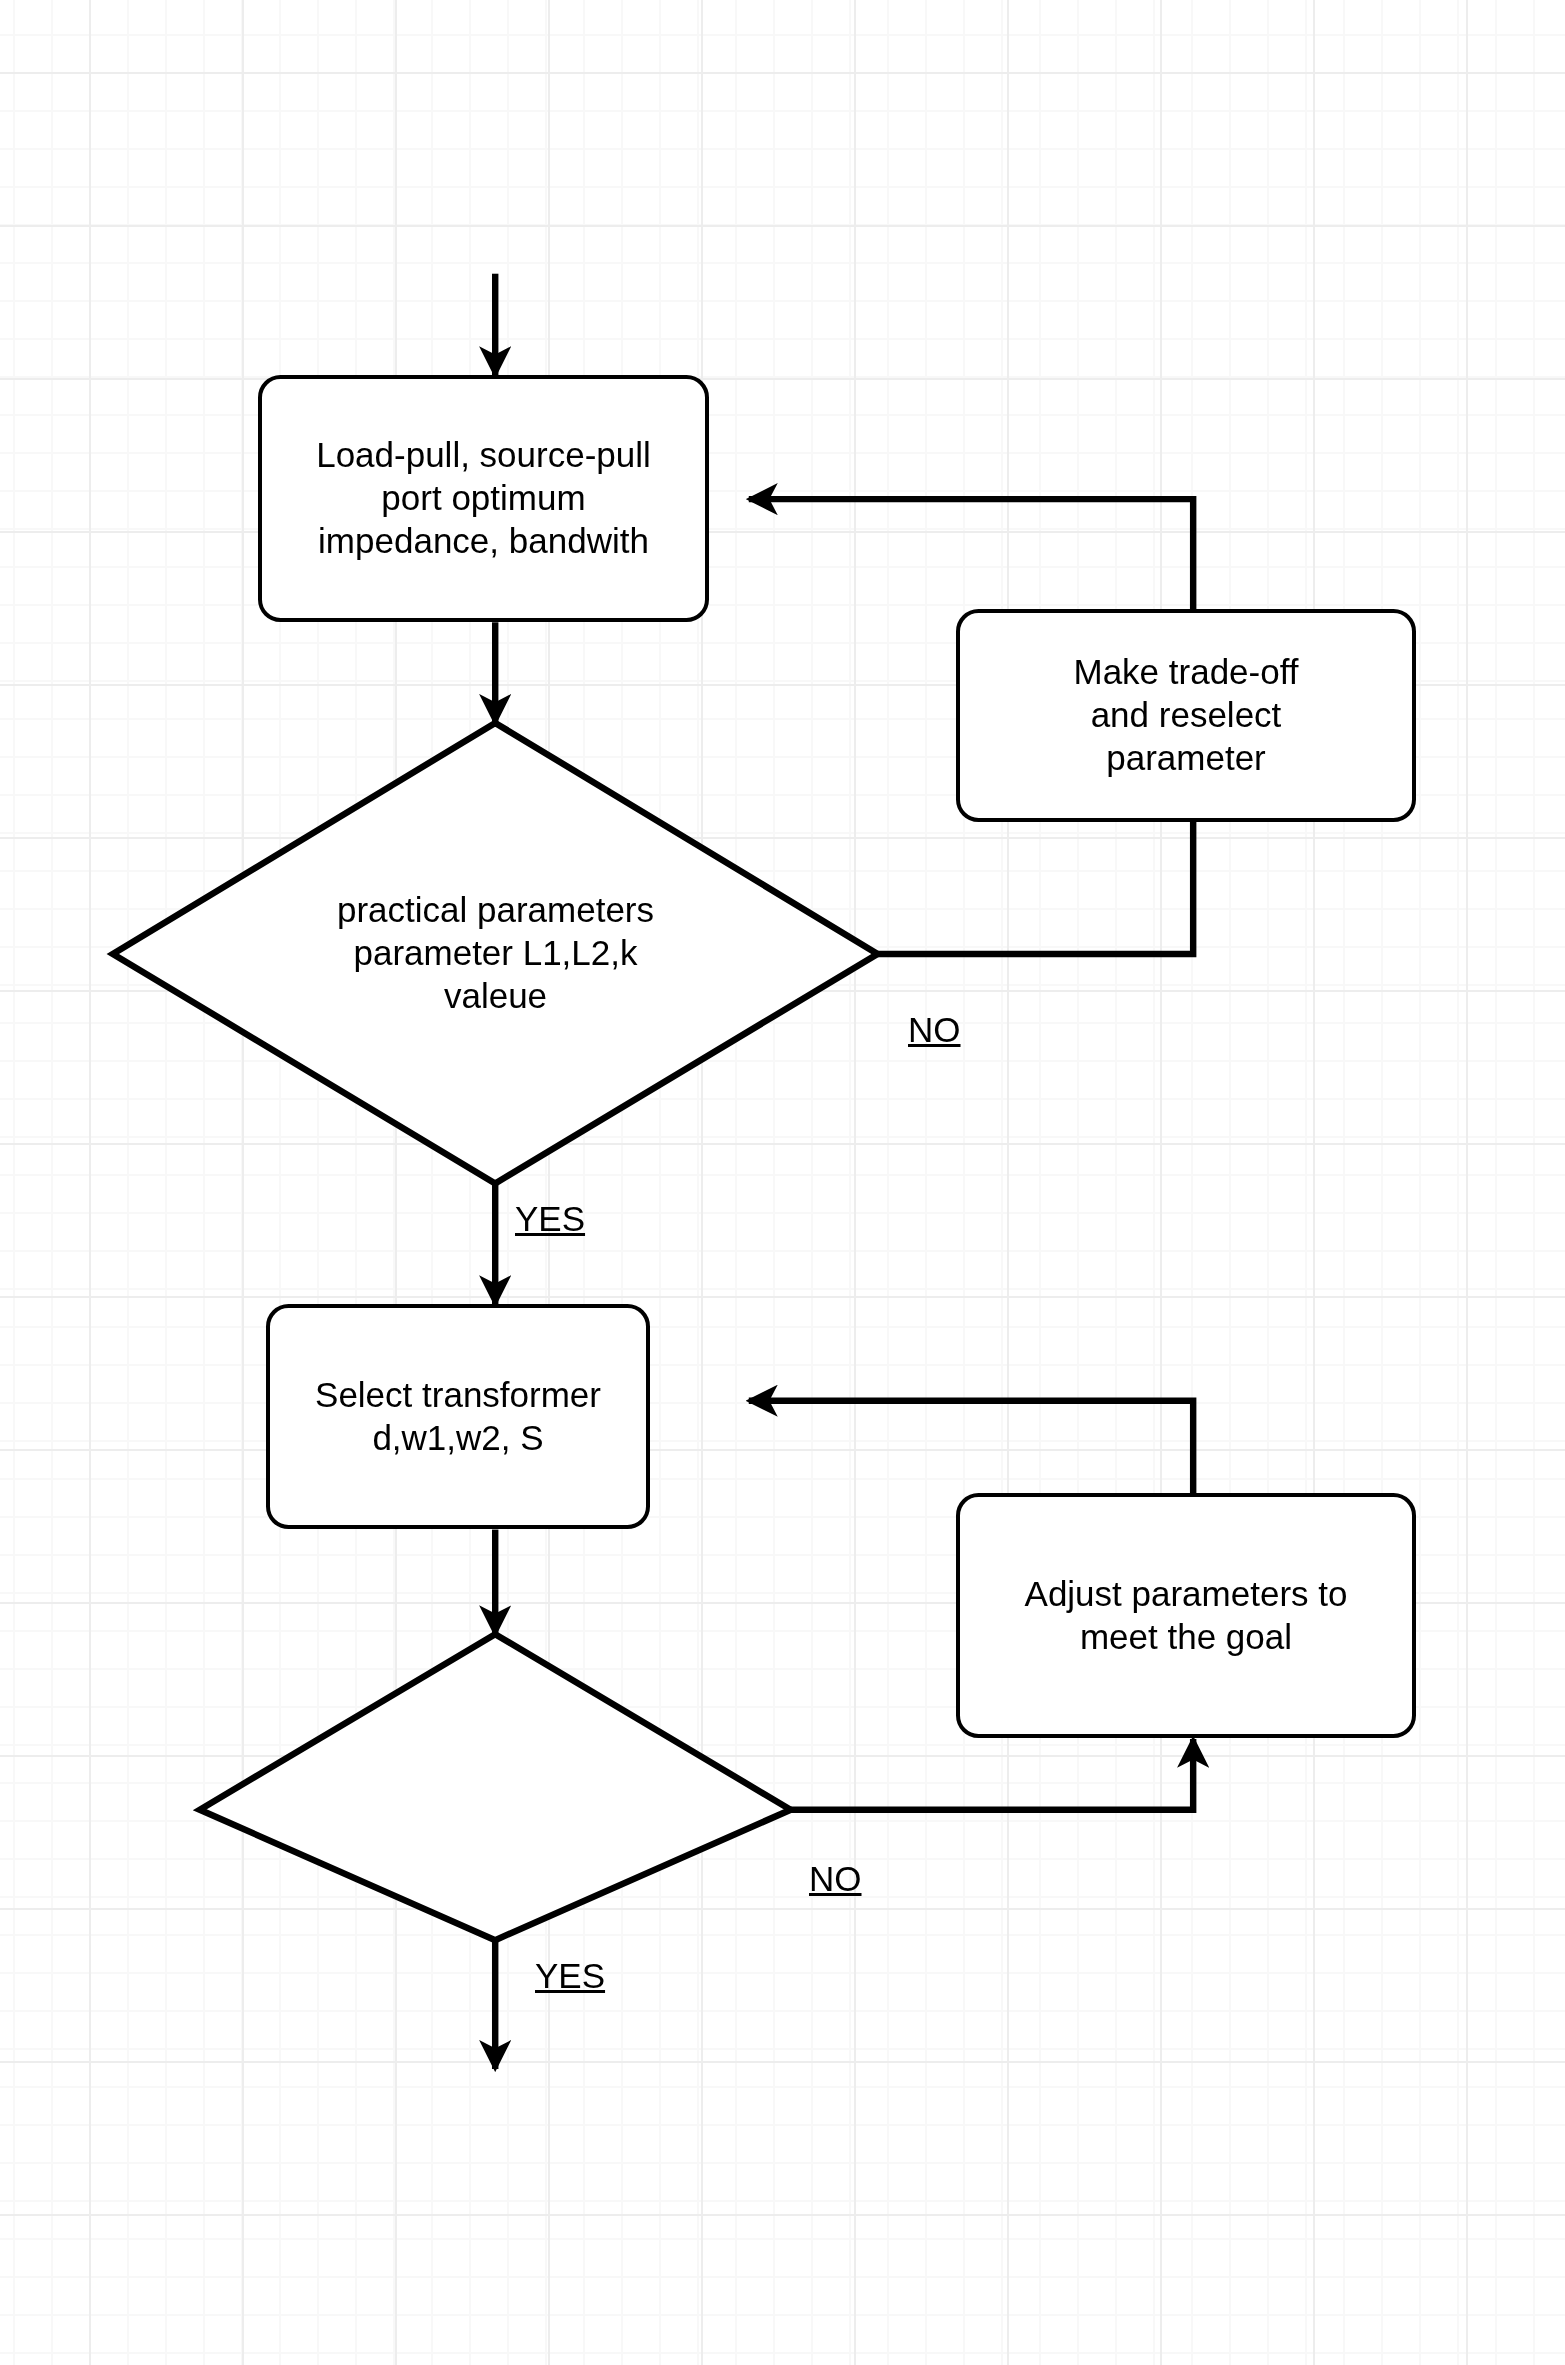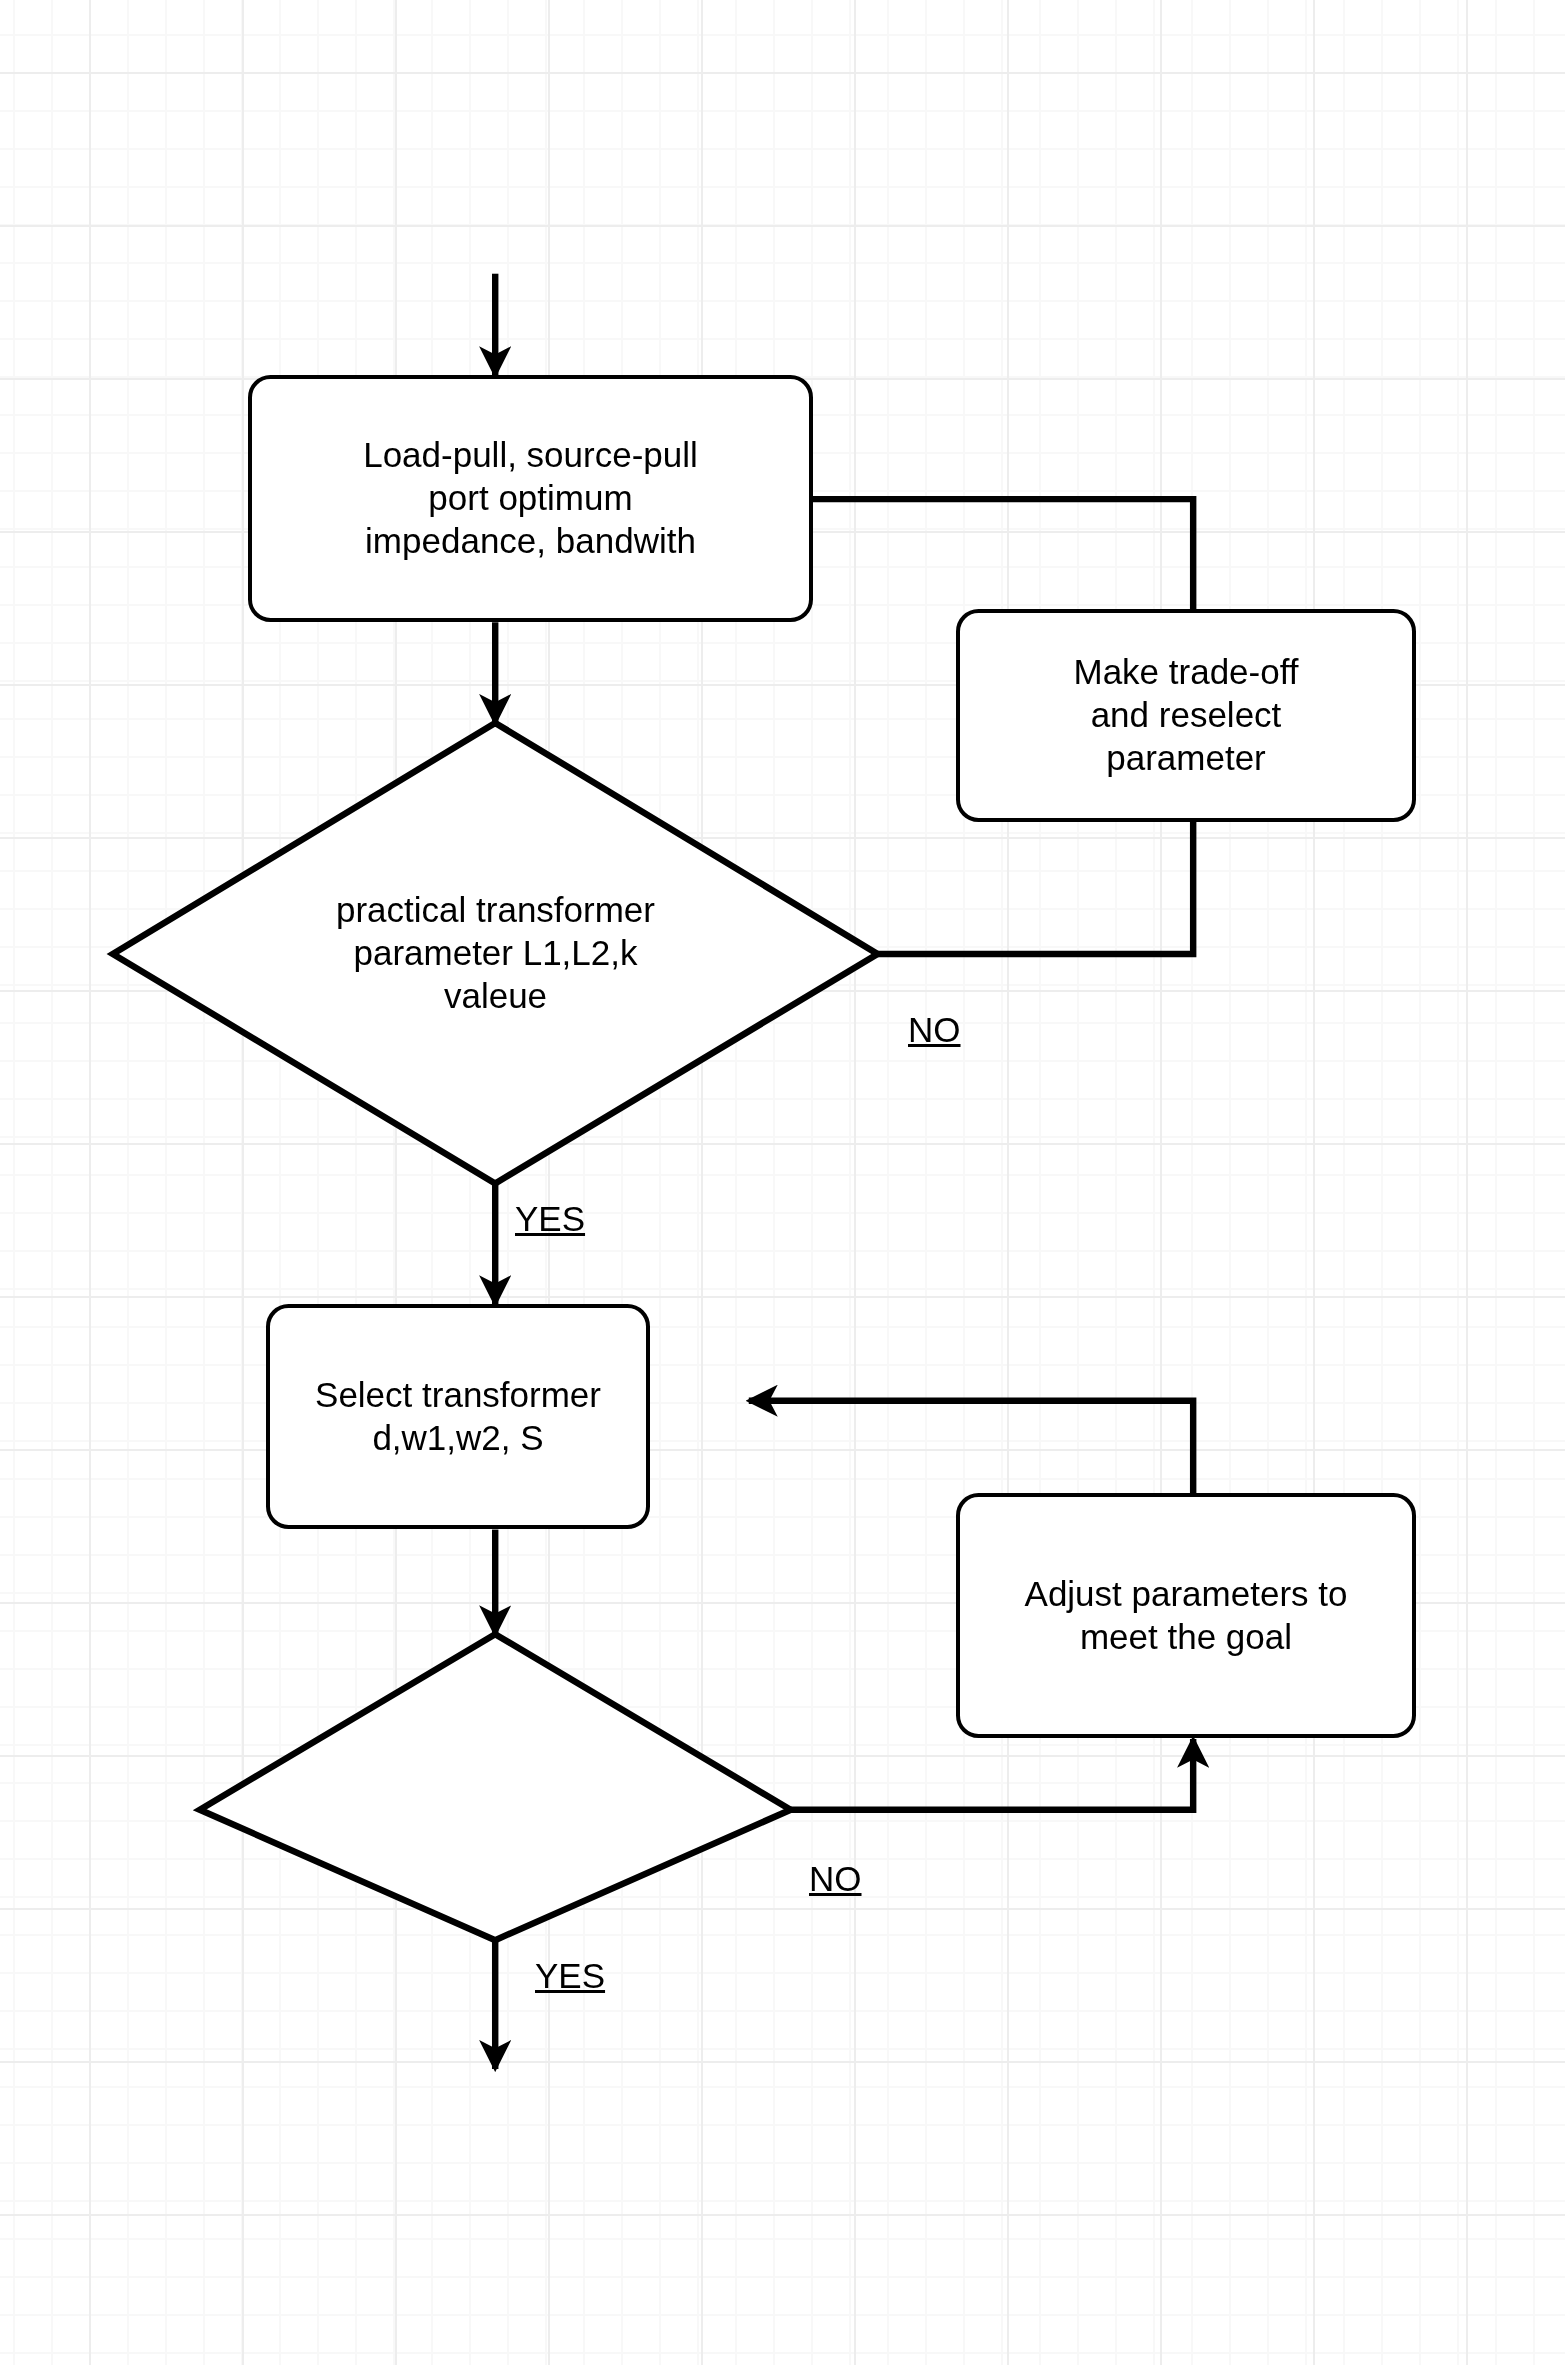--- a/index.html
+++ b/index.html
@@ -102,40 +102,40 @@
 
       <line x1="615" y1="2410" x2="615" y2="2570" marker-end="url(#arrow)"></line>
     </g>
 
     <polygon points="615,898 1090,1185 615,1470 140,1185" fill="#ffffff" stroke="#000000" stroke-width="8"></polygon>
 
     <polygon points="615,2030 982,2248 615,2410 248,2248" fill="#ffffff" stroke="#000000" stroke-width="8"></polygon>
   </svg>
 
 
-  <div class="node proc" style="left:248px; top:375px; width:565px; height:247px;justify-content:center;">
+  <div class="node proc" style="left:258px; top:375px; width:451px; height:247px;justify-content:center;">
     <span>
       <span>Load-pull, source-pull</span><br>
       <span>port optimum</span><br>
       <span>impedance, bandwith</span>
     </span>
   </div>
 
   <div class="node proc" style="left:956px; top:609px; width:460px; height:213px;">
     <span>
       <span>Make trade-off</span><br>
       <span>and reselect</span><br>
       <span>parameter</span>
     </span>
   </div>
 
   <div class="dec-wrap" style="left:113px; top:723px; width:765px; height:460px;">
     <div class="dec-text" style="left:149px; top:141px; width:467px; height:179px;">
       <span>
-        <span>practical transformer</span><br>
+        <span>practical parameters</span><br>
         <span>parameter L1,L2,k</span><br>
         <span>valeue</span>
       </span>
     </div>
   </div>
 
   <div class="node proc" style="left:266px; top:1304px; width:384px; height:225px;">
     <span>
       <span>Select transformer</span><br>
       <span>d,w1,w2, S</span>

